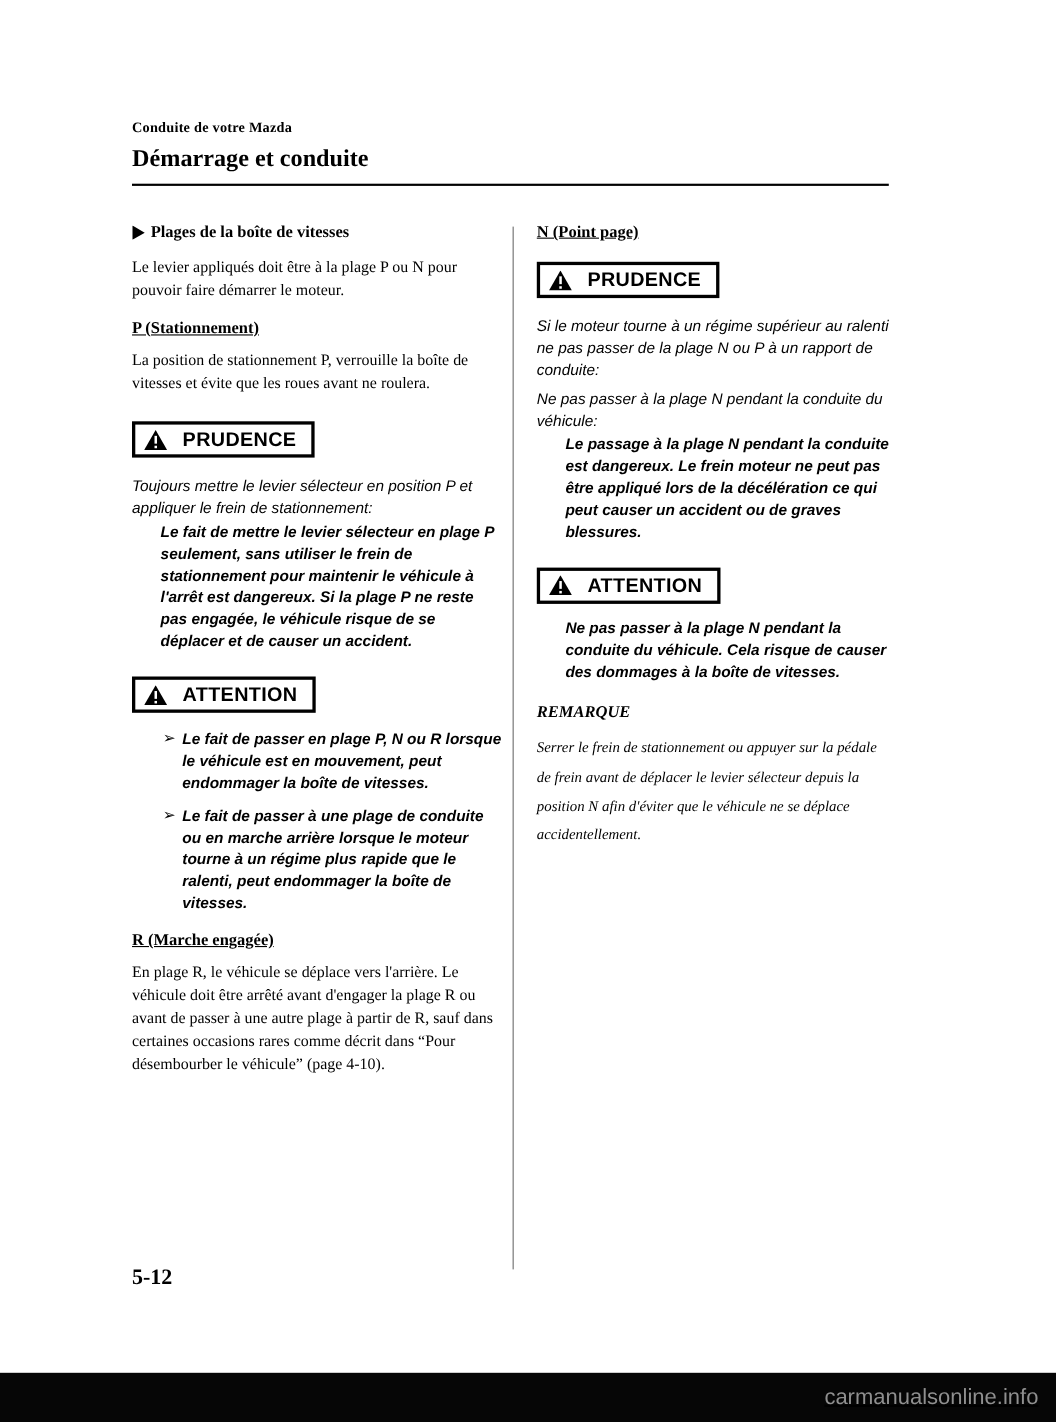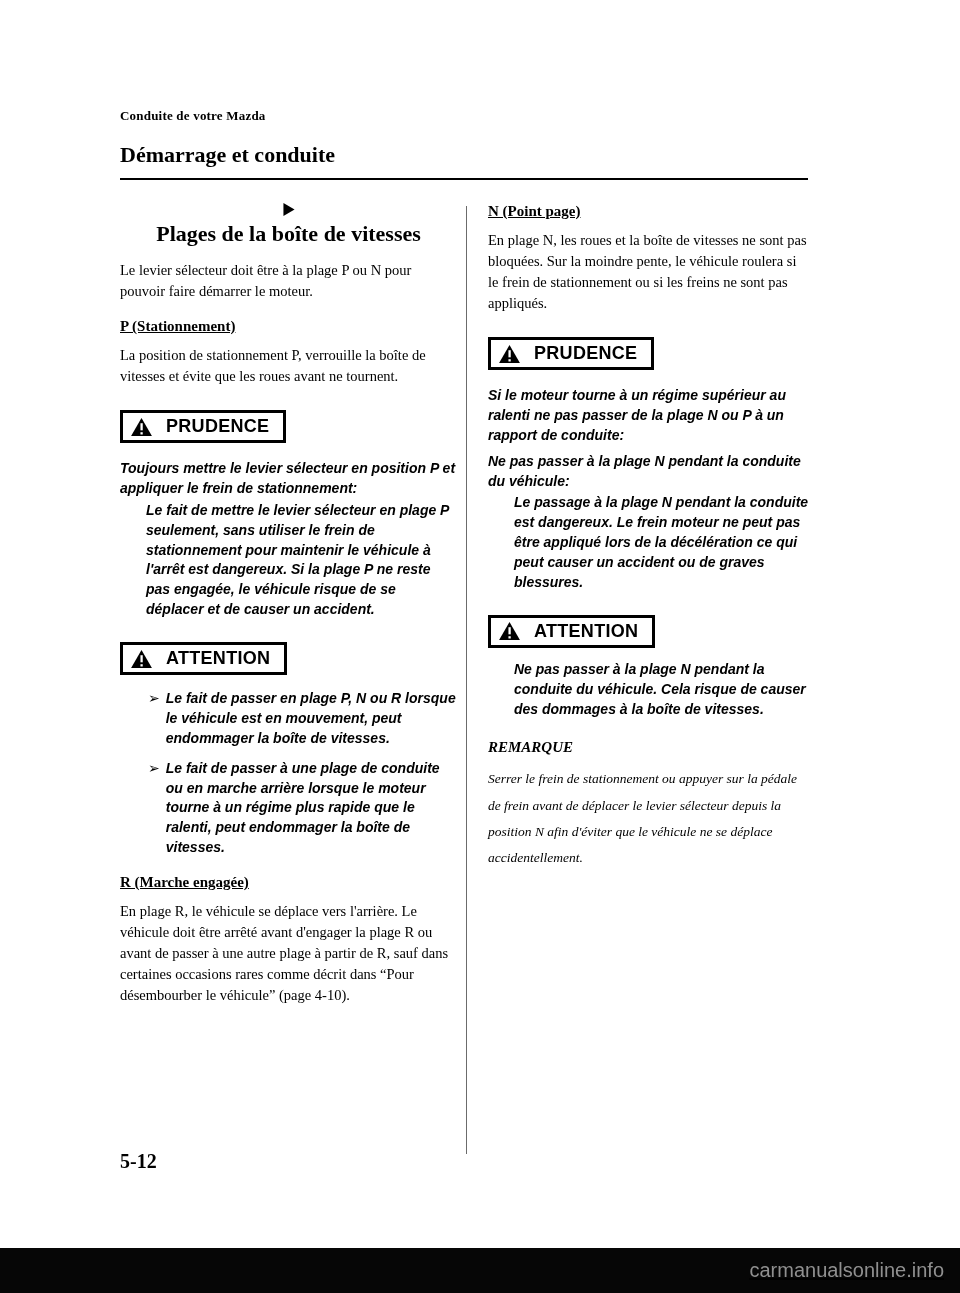--- a/index.html
+++ b/index.html
@@ -10,37 +10,37 @@
     height: 1293px;
     background: #ffffff;
     color: #000000;
     font-family: "Liberation Serif", serif;
     overflow: hidden;
   }
 
   
   .header { position: absolute; left: 120px; top: 108px; width: 688px; }
   .chapter { font-size: 13px; font-weight: bold; letter-spacing: 0.2px; }
-  .title   { font-size: 22px; font-weight: bold; margin: 18px 0 0 0; }
+  .title   { font-size: 22px; font-weight: bold; margin: 7px 0 0 0; }
   .rule    { border-bottom: 2px solid #000; margin-top: 10px; }
 
   
   .col { position: absolute; top: 203px; }
   .col > :first-child { margin-top: 0; }
   .col-left  { left: 120px; width: 337px; }
   .col-right { left: 488px; width: 322px; }
   .divider {
     position: absolute; left: 466px; top: 206px;
     width: 1px; height: 948px; background: #6b6b6b;
   }
 
   
   .section-heading {
     display: flex; align-items: center; gap: 5px;
-    font-size: 22px; font-weight: bold; margin: 0 0 13px 0; flex-direction: column;
+    font-size: 15px; font-weight: bold; margin: 0 0 13px 0;
   }
   .marker { width: 12px; height: 13px; flex: 0 0 auto; }
 
   .body { font-size: 14.5px; line-height: 1.45; margin: 0 0 15px 0; }
 
   .sub-heading {
     font-size: 15px; font-weight: bold; text-decoration: underline;
     margin: 16px 0 10px 0;
   }
 
@@ -50,21 +50,21 @@
     border: 3px solid #000;
     padding: 3px 14px 3px 8px;
     margin: 8px 0 10px 0;
     font-family: "Liberation Sans", sans-serif;
     font-weight: bold; font-size: 18px; letter-spacing: 0.3px;
   }
   .warn-icon { width: 21px; height: 18px; flex: 0 0 auto; }
 
   .warn-lead {
     font-family: "Liberation Sans", sans-serif;
-    font-weight: bold; font-style: italic;
+    font-weight: normal; font-style: italic;
     font-size: 14px; line-height: 1.42;
     margin: 6px 0 0 0;
   }
   .warn-body {
     font-family: "Liberation Sans", sans-serif;
     font-weight: bold; font-style: italic;
     font-size: 14px; line-height: 1.42;
     margin: 2px 0 14px 26px;
   }
 
@@ -106,24 +106,24 @@
   <div class="divider"></div>
 
   <section class="col col-left">
     <h2 class="section-heading">
       <svg class="marker" viewBox="0 0 12 14">
         <polygon points="0,0 12,7 0,14" fill="#000"></polygon>
       </svg>
       <span>Plages de la boîte de vitesses</span>
     </h2>
 
-    <p class="body">Le levier sélecteur doit être à la plage P ou N pour pouvoir faire démarrer le moteur.</p>
+    <p class="body">Le levier appliqués doit être à la plage P ou N pour pouvoir faire démarrer le moteur.</p>
 
     <h3 class="sub-heading">P (Stationnement)</h3>
-    <p class="body">La position de stationnement P, verrouille la boîte de vitesses et évite que les roues avant ne tournent.</p>
+    <p class="body">La position de stationnement P, verrouille la boîte de vitesses et évite que les roues avant ne roulera.</p>
 
     <div class="warn-box">
       <svg class="warn-icon" viewBox="0 0 22 19">
         <polygon points="11,0 22,19 0,19" fill="#000"></polygon>
         <rect x="9.9" y="5.5" width="2.4" height="7.5" fill="#fff"></rect>
         <rect x="9.9" y="15" width="2.4" height="2.4" fill="#fff"></rect>
       </svg>
       <span>PRUDENCE</span>
     </div>
     <p class="warn-lead">Toujours mettre le levier sélecteur en position P et appliquer le frein de stationnement:</p>
@@ -145,21 +145,20 @@
       <span class="bullet">➢</span>
       <span>Le fait de passer à une plage de conduite ou en marche arrière lorsque le moteur tourne à un régime plus rapide que le ralenti, peut endommager la boîte de vitesses.</span>
     </div>
 
     <h3 class="sub-heading">R (Marche engagée)</h3>
     <p class="body">En plage R, le véhicule se déplace vers l'arrière. Le véhicule doit être arrêté avant d'engager la plage R ou avant de passer à une autre plage à partir de R, sauf dans certaines occasions rares comme décrit dans “Pour désembourber le véhicule” (page 4-10).</p>
   </section>
 
   <section class="col col-right">
     <h3 class="sub-heading">N (Point page)</h3>
-    <p class="body">En plage N, les roues et la boîte de vitesses ne sont pas bloquées. Sur la moindre pente, le véhicule roulera si le frein de stationnement ou si les freins ne sont pas appliqués.</p>
 
     <div class="warn-box">
       <svg class="warn-icon" viewBox="0 0 22 19">
         <polygon points="11,0 22,19 0,19" fill="#000"></polygon>
         <rect x="9.9" y="5.5" width="2.4" height="7.5" fill="#fff"></rect>
         <rect x="9.9" y="15" width="2.4" height="2.4" fill="#fff"></rect>
       </svg>
       <span>PRUDENCE</span>
     </div>
     <p class="warn-lead">Si le moteur tourne à un régime supérieur au ralenti ne pas passer de la plage N ou P à un rapport de conduite:</p>

